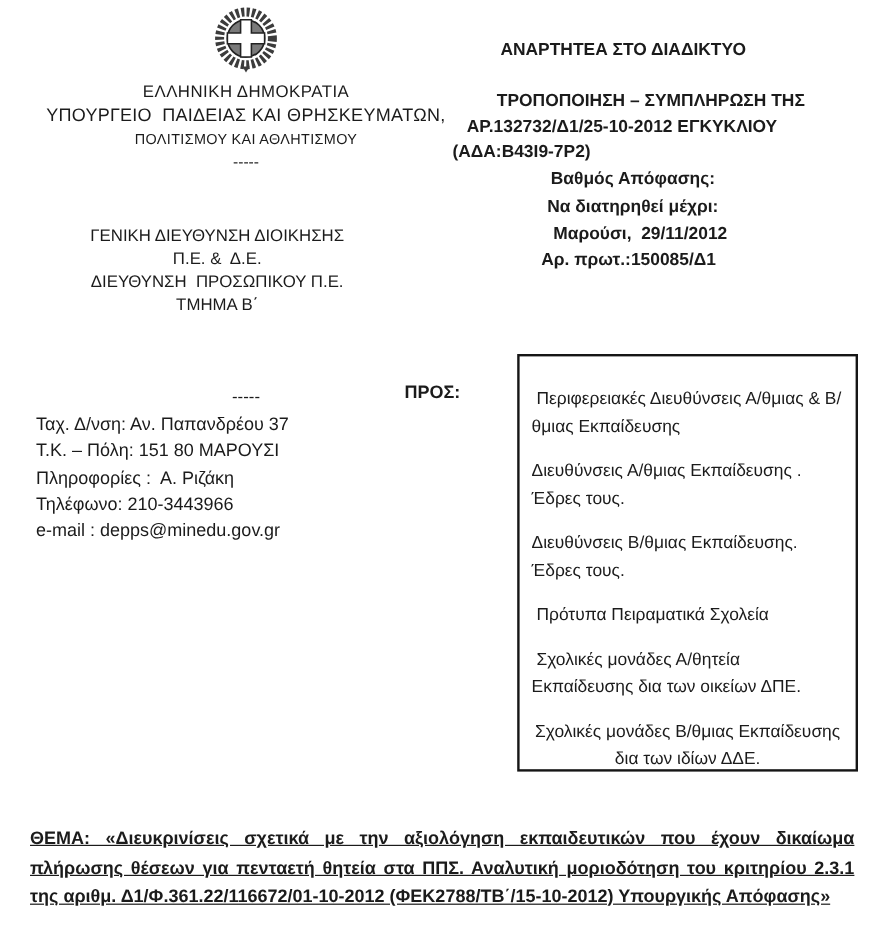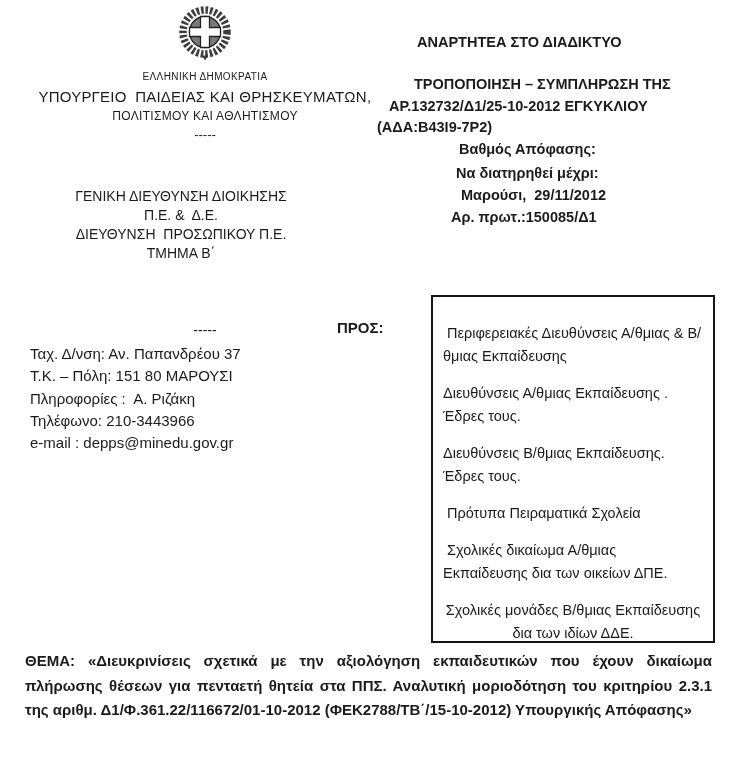--- a/index.html
+++ b/index.html
@@ -20,21 +20,21 @@
 
   
   .ministry-head {
     position: absolute;
     left: 20px; top: 5px;
     width: 370px;
     text-align: center;
   }
   .emblem-wrap { line-height: 0; margin-bottom: 3px; }
   .republic {
-    font-size: 10px;
+    font-size: 14px;
     letter-spacing: 0.4px;
     line-height: 21px;
   }
   .ministry-line1 { font-size: 15px; line-height: 20px; letter-spacing: 0.2px; }
   .ministry-line1 .small-caps { font-size: 15px; letter-spacing: 0.3px; }
   .ministry-line2 { font-size: 12px; line-height: 19px; letter-spacing: 0.3px; }
   .hdr-dashes { font-size: 13px; line-height: 14px; margin-top: 2px; }
 
   
   .rh { position: absolute; font-weight: bold; font-size: 14.5px; line-height: 18px; }
@@ -83,27 +83,28 @@
   }
   .recipients-box p {
     margin: 0 0 14px 0;
     white-space: pre-wrap;
   }
   .recipients-box p:last-child { margin-bottom: 0; text-align: center; }
 
   
   .subject {
     position: absolute;
-    left: 25px; top: 649px;
+    left: 25px; top: 687px;
     width: 687px;
     font-weight: bold;
     font-size: 15px;
     line-height: 24.5px;
     text-align: justify;
     text-align-last: left;
+    text-decoration: underline;
   }
 </style>
 </head>
 <body>
 
 <div class="page">
 
   <div class="ministry-head">
     <div class="emblem-wrap">
       <svg width="62" height="58" viewBox="0 0 62 58" aria-hidden="true">
@@ -143,19 +144,19 @@
     <div class="t">Τηλέφωνο: 210-3443966</div>
     <div class="t">e-mail : depps@minedu.gov.gr</div>
   </div>
 
   <div class="pros-label t">ΠΡΟΣ:</div>
   <div class="recipients-box">
     <p class="t"> Περιφερειακές Διευθύνσεις Α/θμιας &amp; Β/θμιας Εκπαίδευσης</p>
     <p class="t">Διευθύνσεις Α/θμιας Εκπαίδευσης . Έδρες τους.</p>
     <p class="t">Διευθύνσεις Β/θμιας Εκπαίδευσης.  Έδρες τους.</p>
     <p class="t"> Πρότυπα Πειραματικά Σχολεία</p>
-    <p class="t"> Σχολικές δικαίωμα Α/θμιας Εκπαίδευσης δια των οικείων ΔΠΕ.</p>
+    <p class="t"> Σχολικές μονάδες Α/θητεία Εκπαίδευσης δια των οικείων ΔΠΕ.</p>
     <p class="t">Σχολικές μονάδες Β/θμιας Εκπαίδευσης δια των ιδίων ΔΔΕ.</p>
   </div>
 
   <div class="subject">ΘΕΜΑ: «Διευκρινίσεις σχετικά με την αξιολόγηση εκπαιδευτικών που έχουν δικαίωμα πλήρωσης θέσεων για πενταετή θητεία στα ΠΠΣ. Αναλυτική μοριοδότηση του κριτηρίου 2.3.1 της αριθμ. Δ1/Φ.361.22/116672/01-10-2012 (ΦΕΚ2788/ΤΒ΄/15-10-2012) Υπουργικής Απόφασης»</div>
 
 </div>
 
 </body></html>

